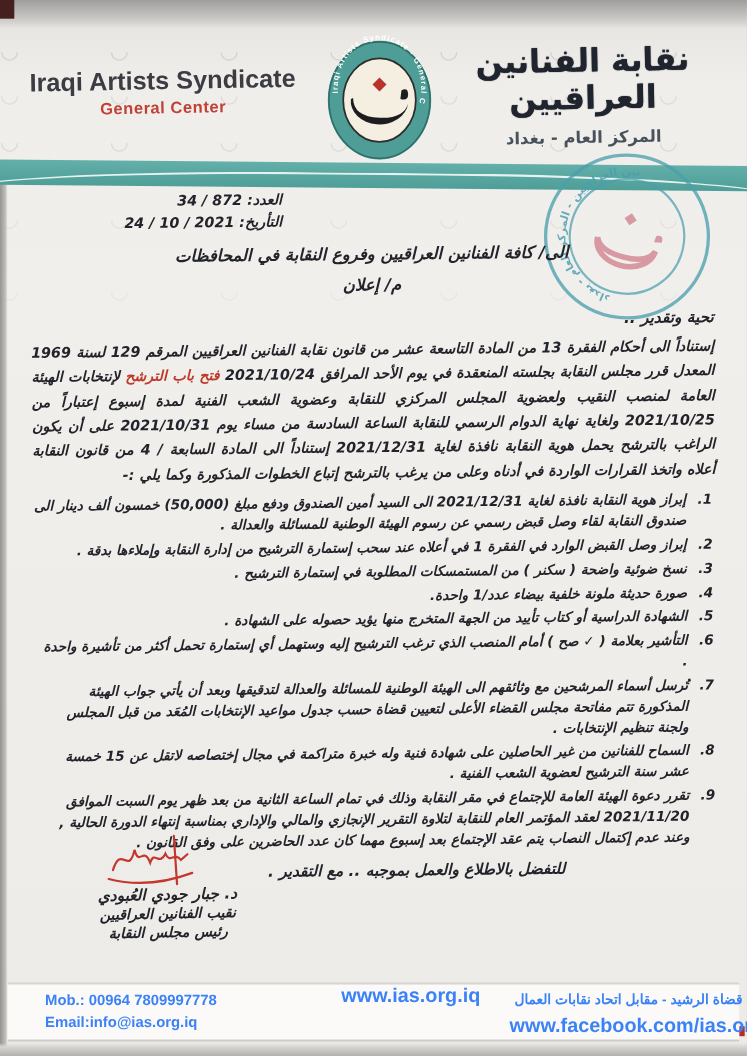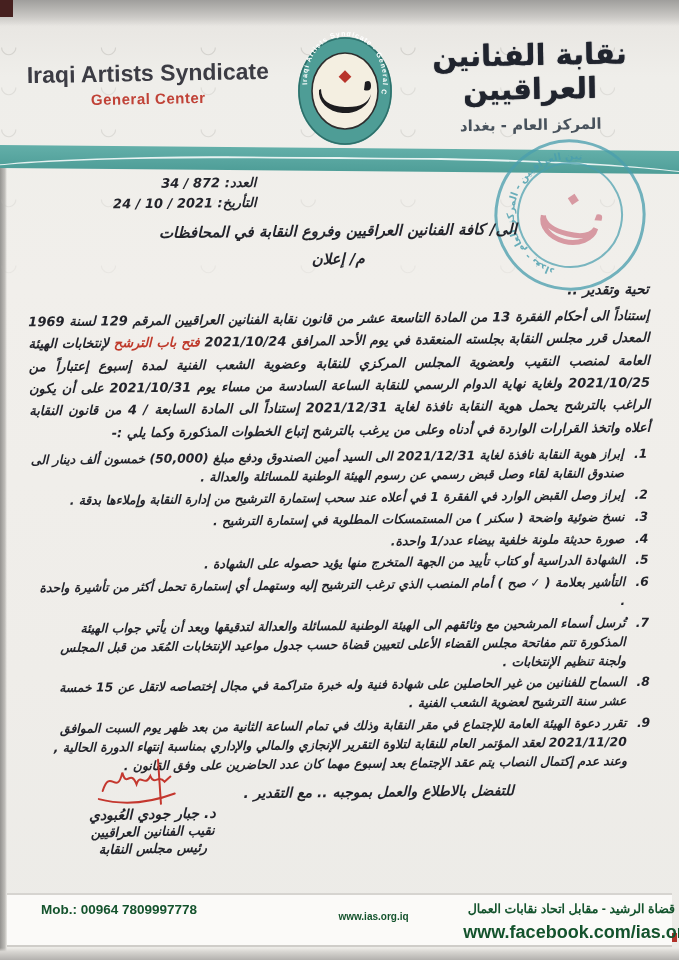--- a/index.html
+++ b/index.html
@@ -69,23 +69,23 @@
   .sig-block{position:absolute;left:52px;top:756px;width:200px;text-align:center;transform:rotate(-1.2deg);}
   .sig-svg{display:block;margin:0 auto -2px auto;}
   .sig-name{font-size:14px;font-weight:700;font-style:italic;color:#23242b;}
   .sig-line{font-size:13px;font-weight:700;font-style:italic;color:#23242b;margin-top:2px;}
   .sig-block .rtl{direction:rtl;}
 
   
   .footer{position:absolute;left:7px;right:7px;bottom:13px;height:50px;
     background:#fbfaf8;border-top:2px solid #d6d4d0;border-bottom:2px solid #cfcdc9;
     display:flex;align-items:stretch;
-    font-family:"Liberation Sans",sans-serif;font-weight:700;color:#14532d;}
+    font-family:"Liberation Sans",sans-serif;font-weight:700;color:#3b82f6;}
   .f-left{flex:0 0 38%;padding:5px 0 0 34px;font-size:13.5px;line-height:1.45;}
-  .f-mid{flex:0 0 24%;display:flex;align-items:center;justify-content:center;padding-bottom:7px;font-size:10px;}
+  .f-mid{flex:0 0 24%;display:flex;align-items:flex-start;justify-content:center;padding-bottom:7px;font-size:18px;}
   .f-right{flex:1;direction:rtl;text-align:center;padding:5px 10px 0 10px;font-size:12.5px;line-height:1.5;}
   .f-right .fb{direction:ltr;font-size:18px;}
 
   
   .wm{position:absolute;left:18px;bottom:20px;width:120px;text-align:center;pointer-events:none;}
   .wm-word{font-weight:700;font-size:44px;color:#8a8a88;opacity:.28;direction:rtl;line-height:.9;}
   .wm-dot{position:absolute;left:84px;bottom:17px;width:6px;height:6px;background:#c23428;}
   .wm-cap{font-family:"Liberation Sans",sans-serif;font-size:7px;letter-spacing:2px;color:#9a9a98;opacity:.5;margin-top:-4px;}
 </style>
 </head>
@@ -222,20 +222,21 @@
 
   <div class="wm">
     <div class="wm-word">بغداد</div>
     <div class="wm-cap">BAGHDAD TODAY NEWS</div>
     <div class="wm-dot"></div>
   </div>
 
   <div class="footer">
     <div class="f-left">
       <div>Mob.: 00964 7809997778</div>
+      <div>Email:info@ias.org.iq</div>
     </div>
     <div class="f-mid">
       <div>www.ias.org.iq</div>
     </div>
     <div class="f-right">
       <div>بغداد - قضاة الرشيد - مقابل اتحاد نقابات العمال</div>
       <div class="fb">www.facebook.com/ias.org.iq</div>
     </div>
   </div>
 

